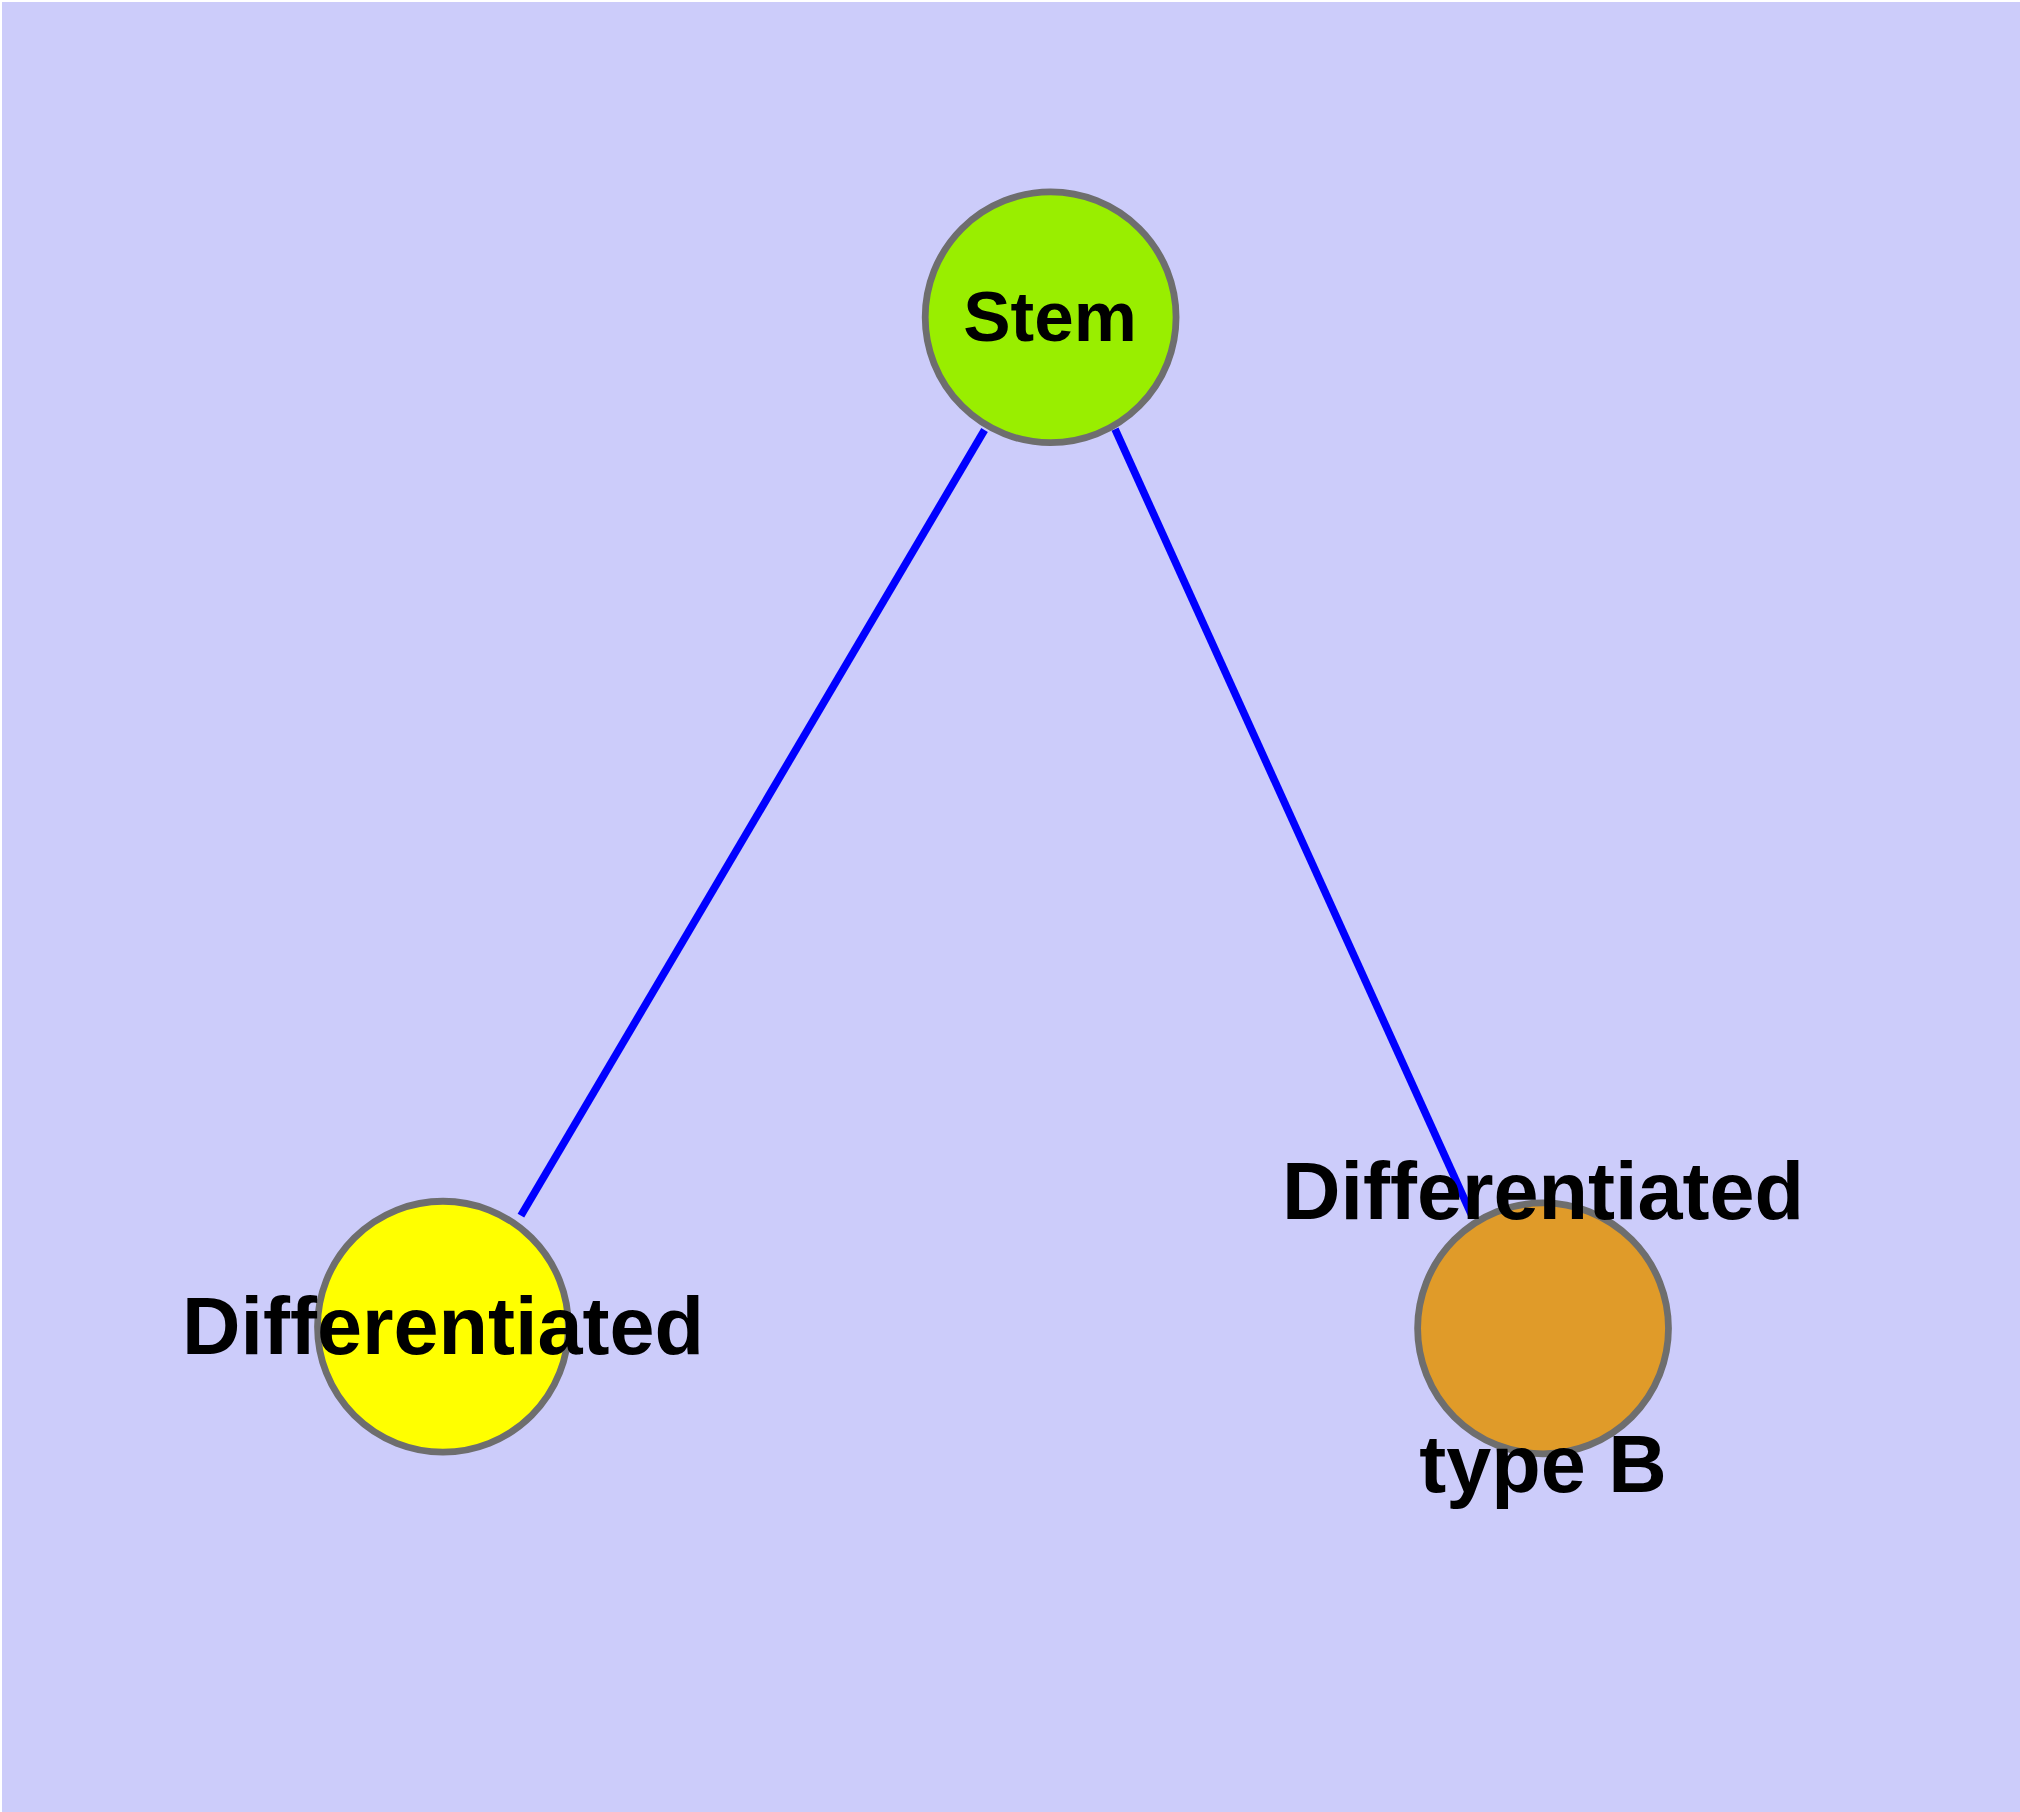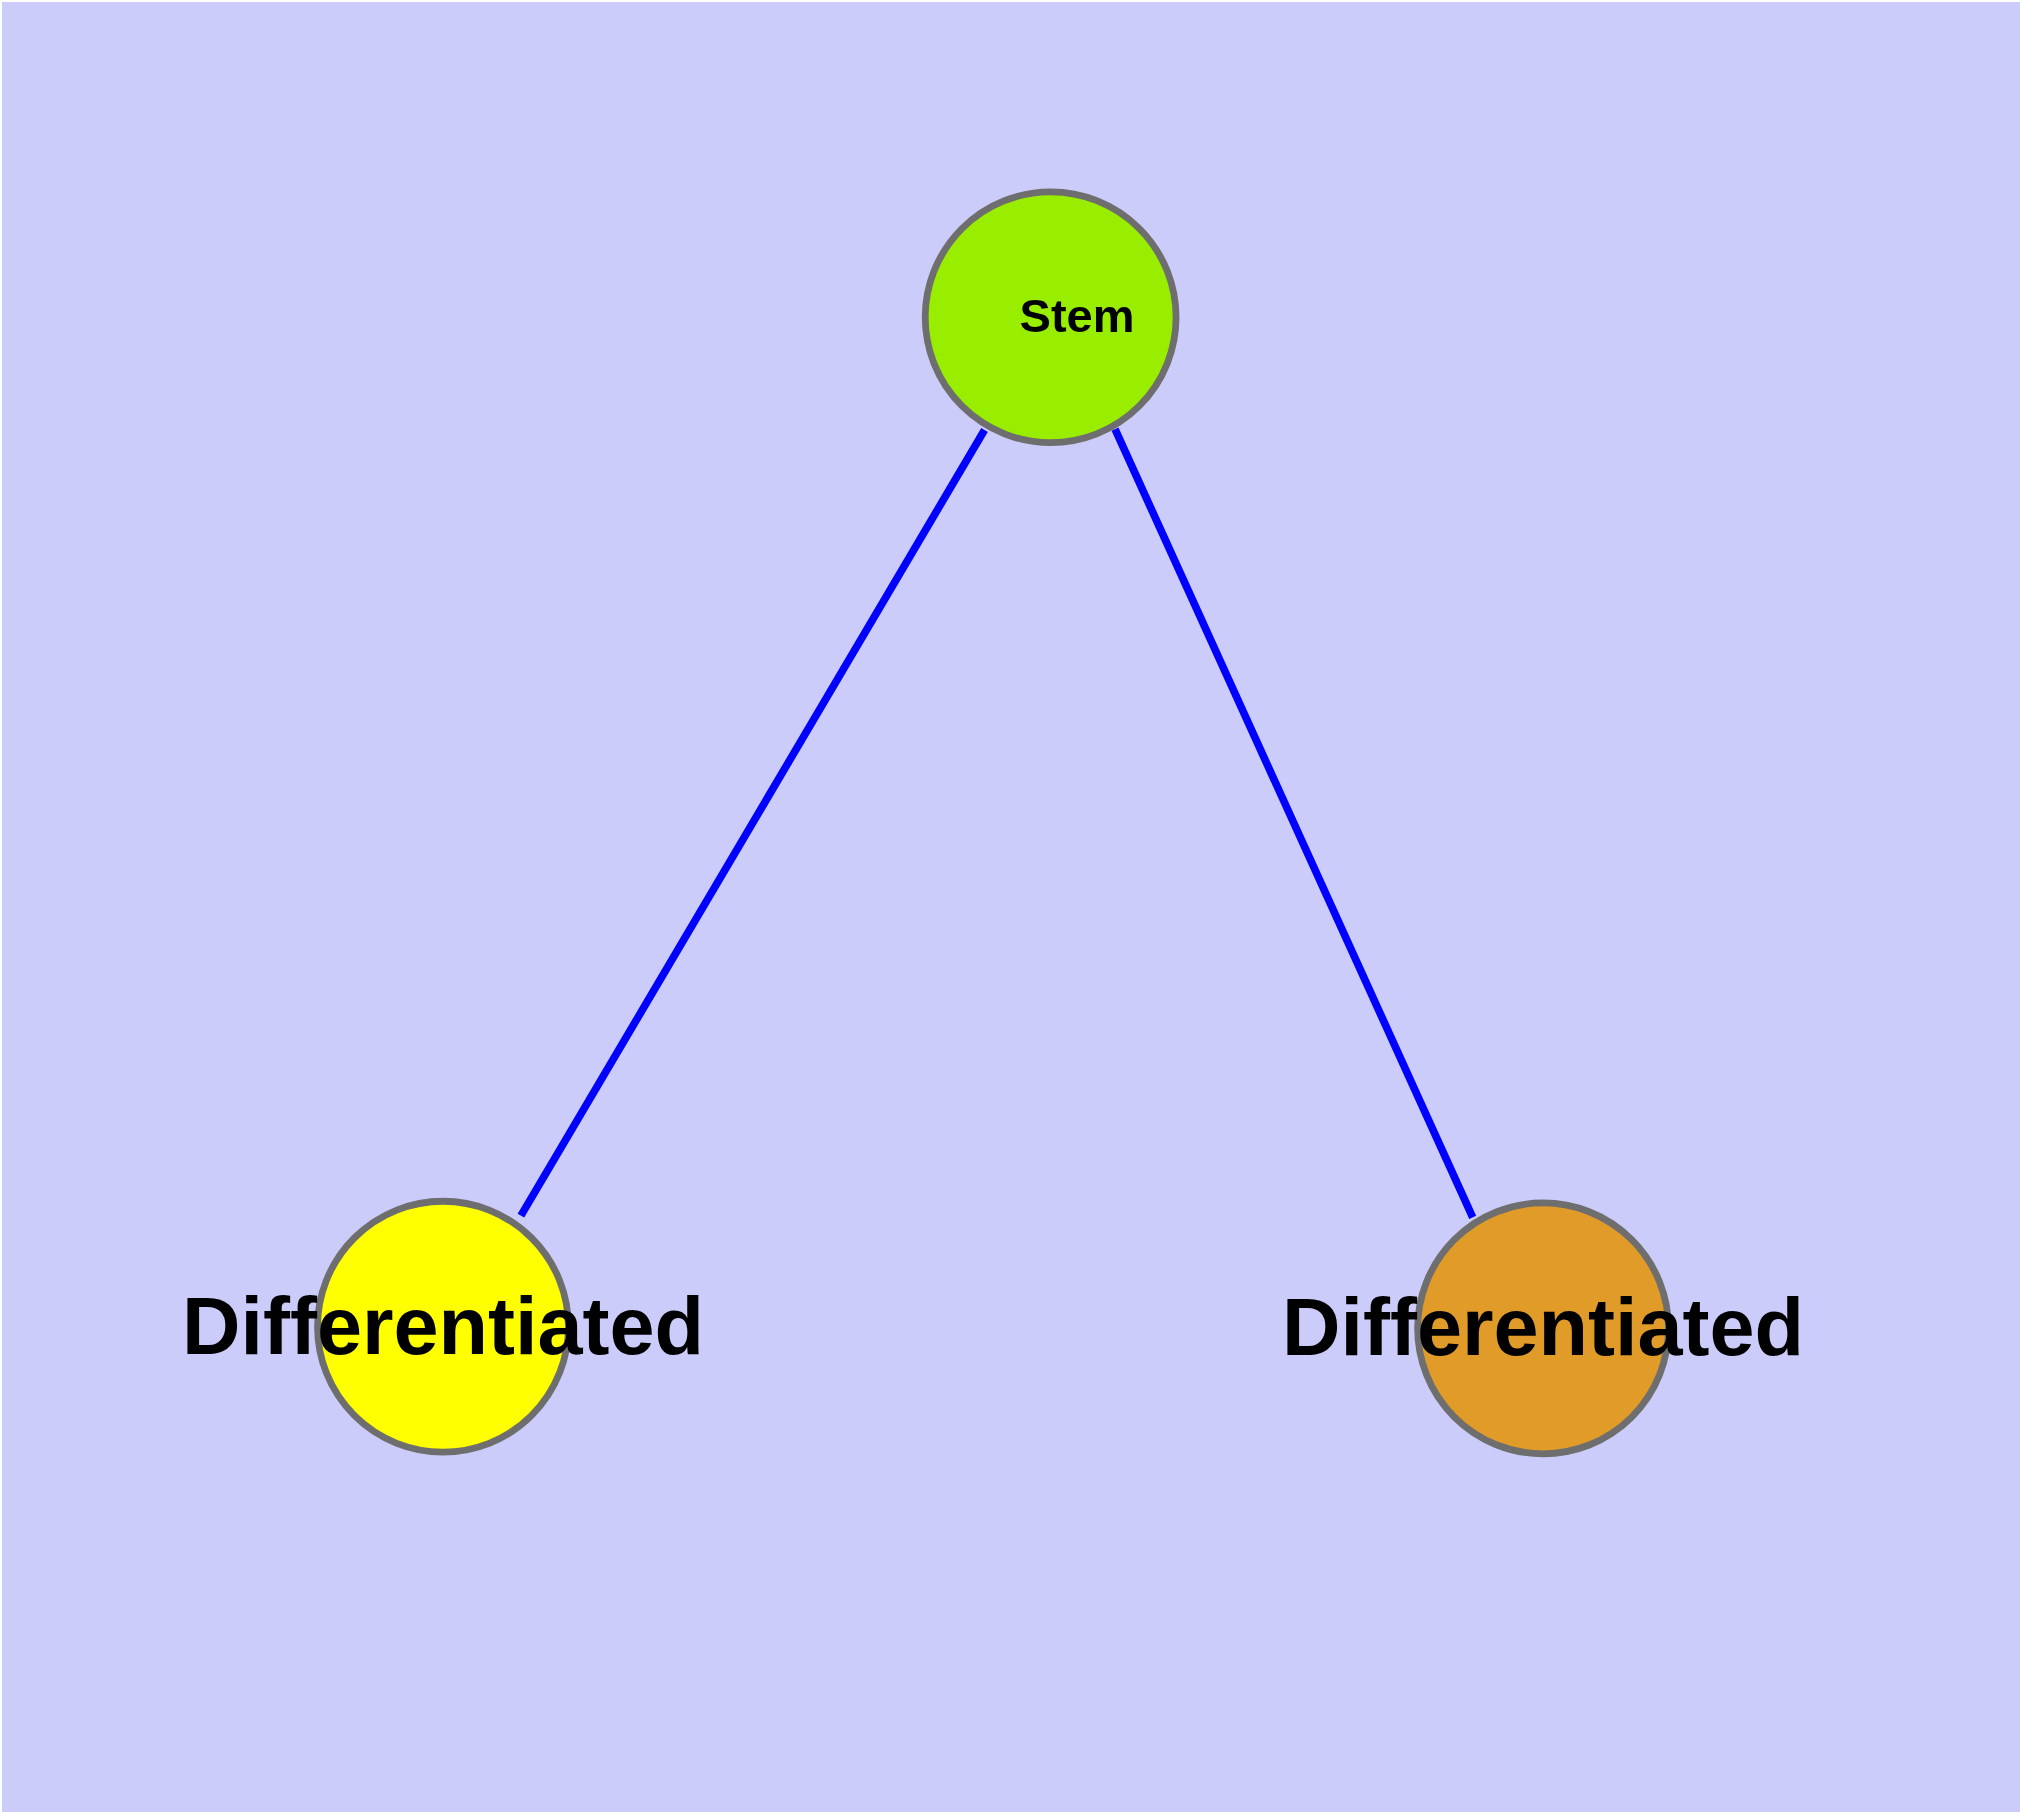--- a/index.html
+++ b/index.html
@@ -29,21 +29,21 @@
     position: absolute;
     text-align: center;
     font-family: "Liberation Sans", sans-serif;
     font-weight: bold;
     color: #000000;
     white-space: pre;
     line-height: 1.12;
     pointer-events: none;
     transform: translate(-50%, -50%);
   }
-  .label-stem   { font-size: 47px; margin-left: 27px; }
+  .label-stem   { font-size: 71px; }
   .label-type-a { font-size: 81px; }
   .label-type-b { font-size: 81px; }
 </style>
 </head>
 <body>
 
 <div id="canvas">
 
   <svg id="graph-svg" viewBox="0 0 2384 2138">
 
@@ -62,16 +62,17 @@
   <div class="node-label label-stem" style="left:1048px; top:315px;">
     <div>Stem</div>
   </div>
 
   <div class="node-label label-type-a" style="left:441px; top:1325px;">
     <div>Differentiated</div>
   </div>
 
   <div class="node-label label-type-b" style="left:1541px; top:1326px;">
     <div>Differentiated</div>
+    <div>type B</div>
   </div>
 
 </div>
 
 
 </body></html>

